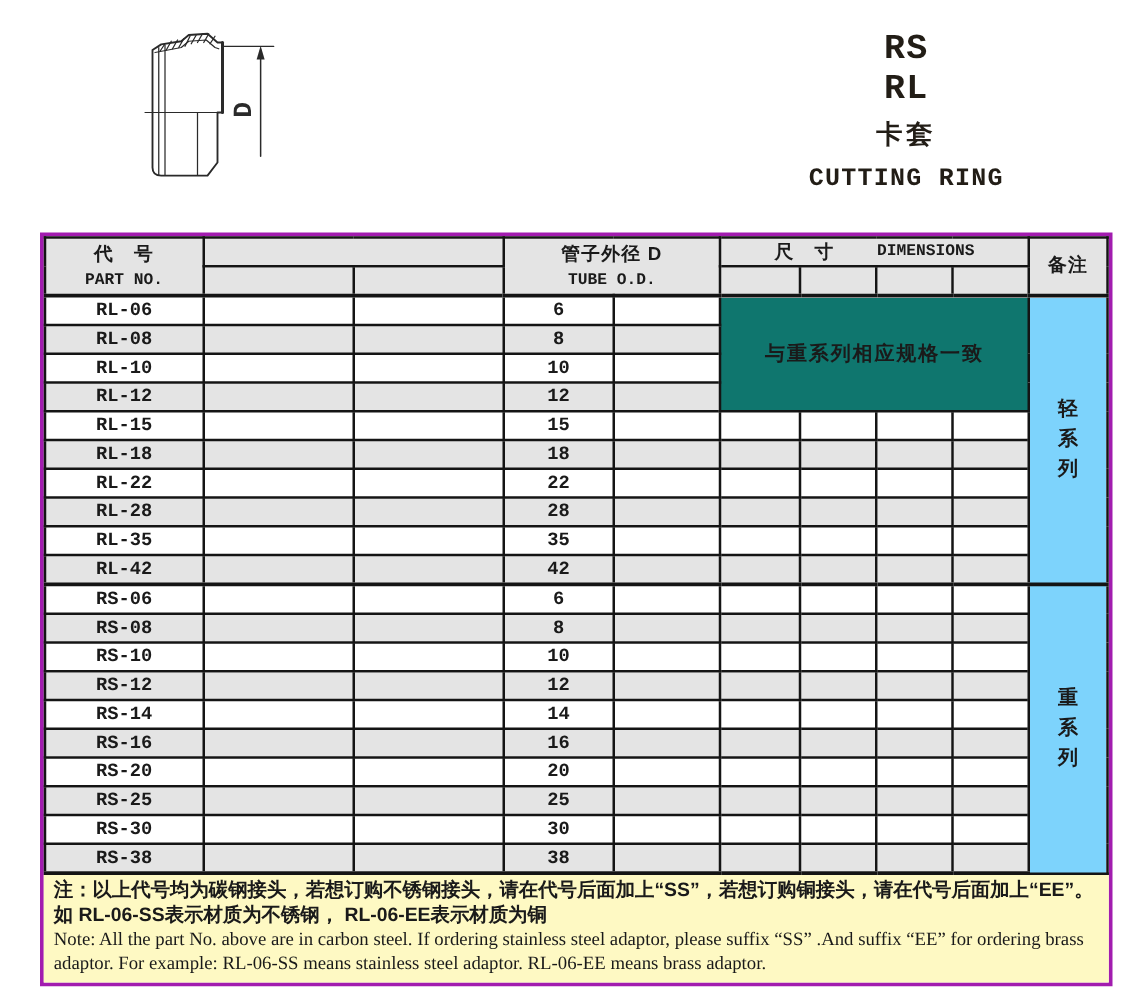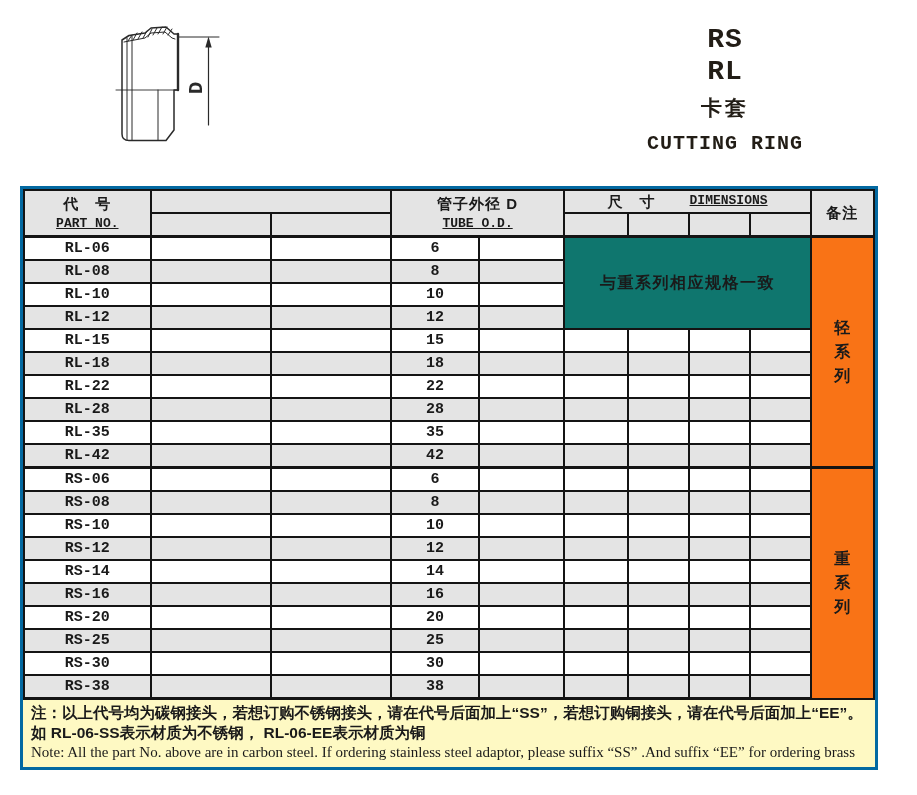--- a/index.html
+++ b/index.html
@@ -11,37 +11,37 @@
   
   svg.drawing { position:absolute; left:112px; top:22px; }
 
   
   .titleblock { position:absolute; left:630px; top:24px; width:190px; text-align:center; color:#221d16; }
   .model   { font:bold 28px/32px "Liberation Mono", monospace; letter-spacing:1px; }
   .cn-name { font:bold 21px/24px "Liberation Sans", sans-serif; margin-top:8px; letter-spacing:3px; }
   .en-name { font:bold 20px/24px "Liberation Mono", monospace; margin-top:12px; letter-spacing:1px; }
 
   
-  .tablewrap { position:absolute; left:20px; top:186px; width:852px; border:3px solid #0369a1; background:#fff; }
+  .tablewrap { position:absolute; left:32px; top:186px; width:852px; border:3px solid #a21caf; background:#fff; }
   table { border-collapse:collapse; table-layout:fixed; width:100%; }
   td {
     border:2px solid #141414; height:21px; padding:0; overflow:hidden;
     text-align:center; vertical-align:middle;
     font:bold 15px/21px "Liberation Mono", monospace; color:#1a1a1a;
   }
   thead td { background:#e4e4e4; }
   .hcn { font:bold 15px/21px "Liberation Sans", sans-serif; letter-spacing:1px; }
-  .hen { font:bold 13px/19px "Liberation Mono", monospace;text-decoration:underline; }
+  .hen { font:bold 13px/19px "Liberation Mono", monospace; }
   .hdim { display:flex; justify-content:center; align-items:flex-start; gap:34px; }
   thead tr.h2 td, thead td[rowspan="2"] { border-bottom-width:3px; }
   tbody.section tr:first-child td { border-top-width:3px; }
   tbody#heavy-body tr:last-child td { border-bottom-width:3px; }
   tr.stripe td { background:#e4e4e4; }
   td.bigmerge { background:#0f766e; font:bold 16px "Liberation Sans", sans-serif; letter-spacing:1.5px; }
-  td.remark   { background:#f97316; }
+  td.remark   { background:#7dd3fc; }
   .vlabel { width:17px; margin:0 auto; word-break:break-all;
             font:bold 16px/24px "Liberation Sans", sans-serif; }
 
   
   .notebox { padding:3px 8px 5px 8px; background:#fef9c3; }
   .notebox .cn { font:bold 15.5px/20px "Liberation Sans", sans-serif; }
   .notebox .en { font:15px/19px "Liberation Serif", serif; }
 </style>
 </head>
 <body>
@@ -346,16 +346,17 @@
             <td class="dim"></td>
             <td class="dim"></td>
           </tr>
         </tbody>
     </table>
 
     <div class="notebox">
       <div class="cn">注：以上代号均为碳钢接头，若想订购不锈钢接头，请在代号后面加上“SS”，若想订购铜接头，请在代号后面加上“EE”。</div>
       <div class="cn">如  RL-06-SS表示材质为不锈钢，  RL-06-EE表示材质为铜</div>
       <div class="en">Note: All the part No. above are in carbon steel. If ordering stainless steel adaptor, please suffix “SS” .And suffix “EE” for ordering brass</div>
+      <div class="en">adaptor. For example: RL-06-SS means stainless steel adaptor. RL-06-EE means brass adaptor.</div>
     </div>
   </div>
 
 </div>
 
 </body></html>

